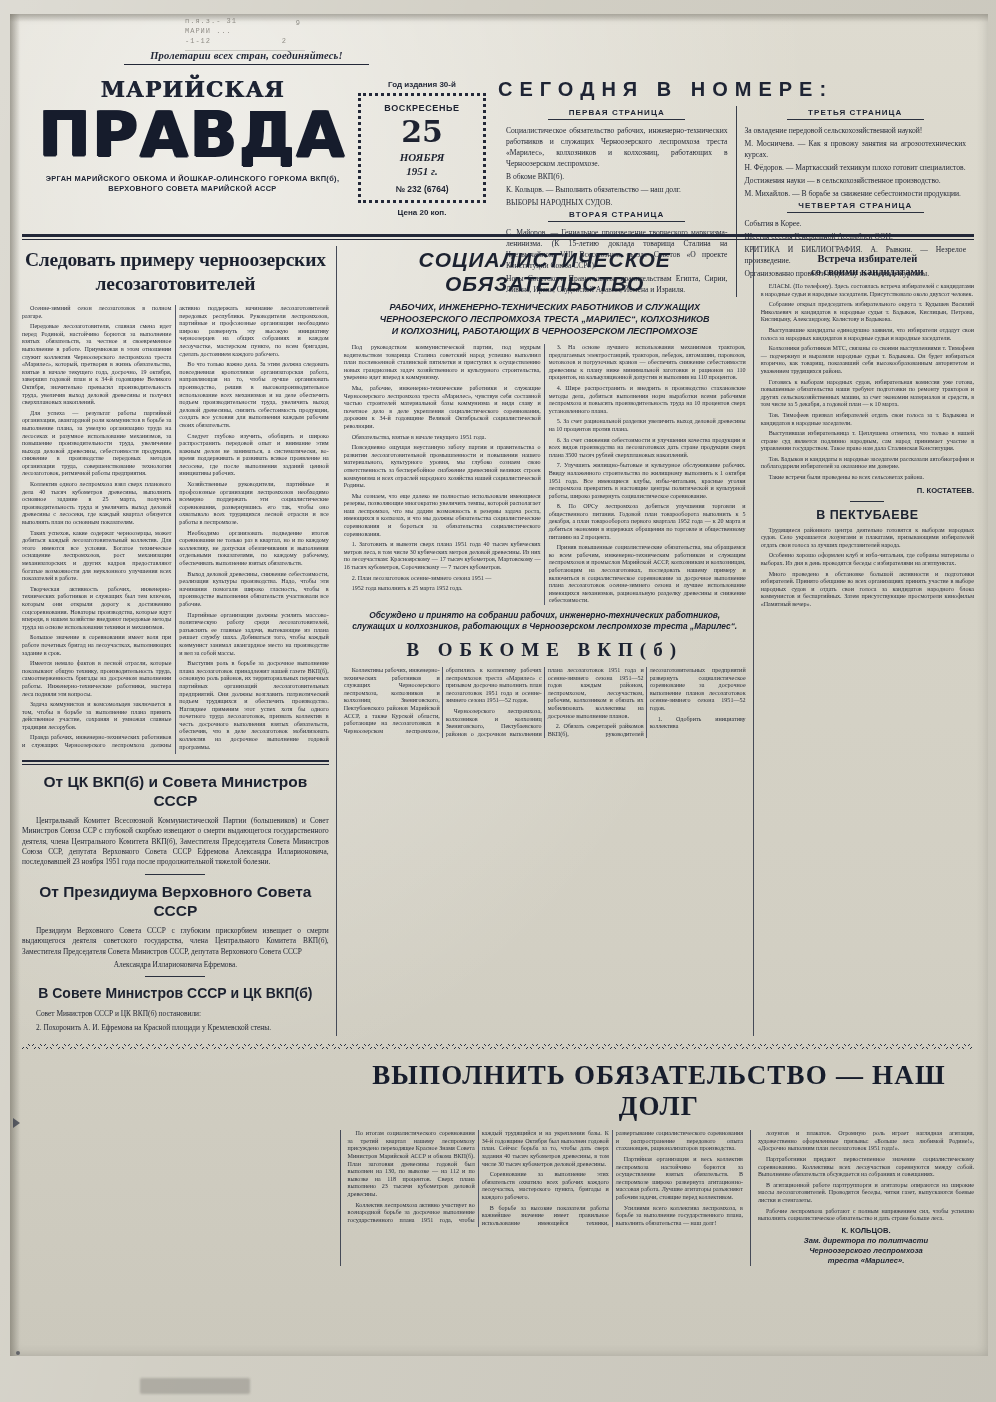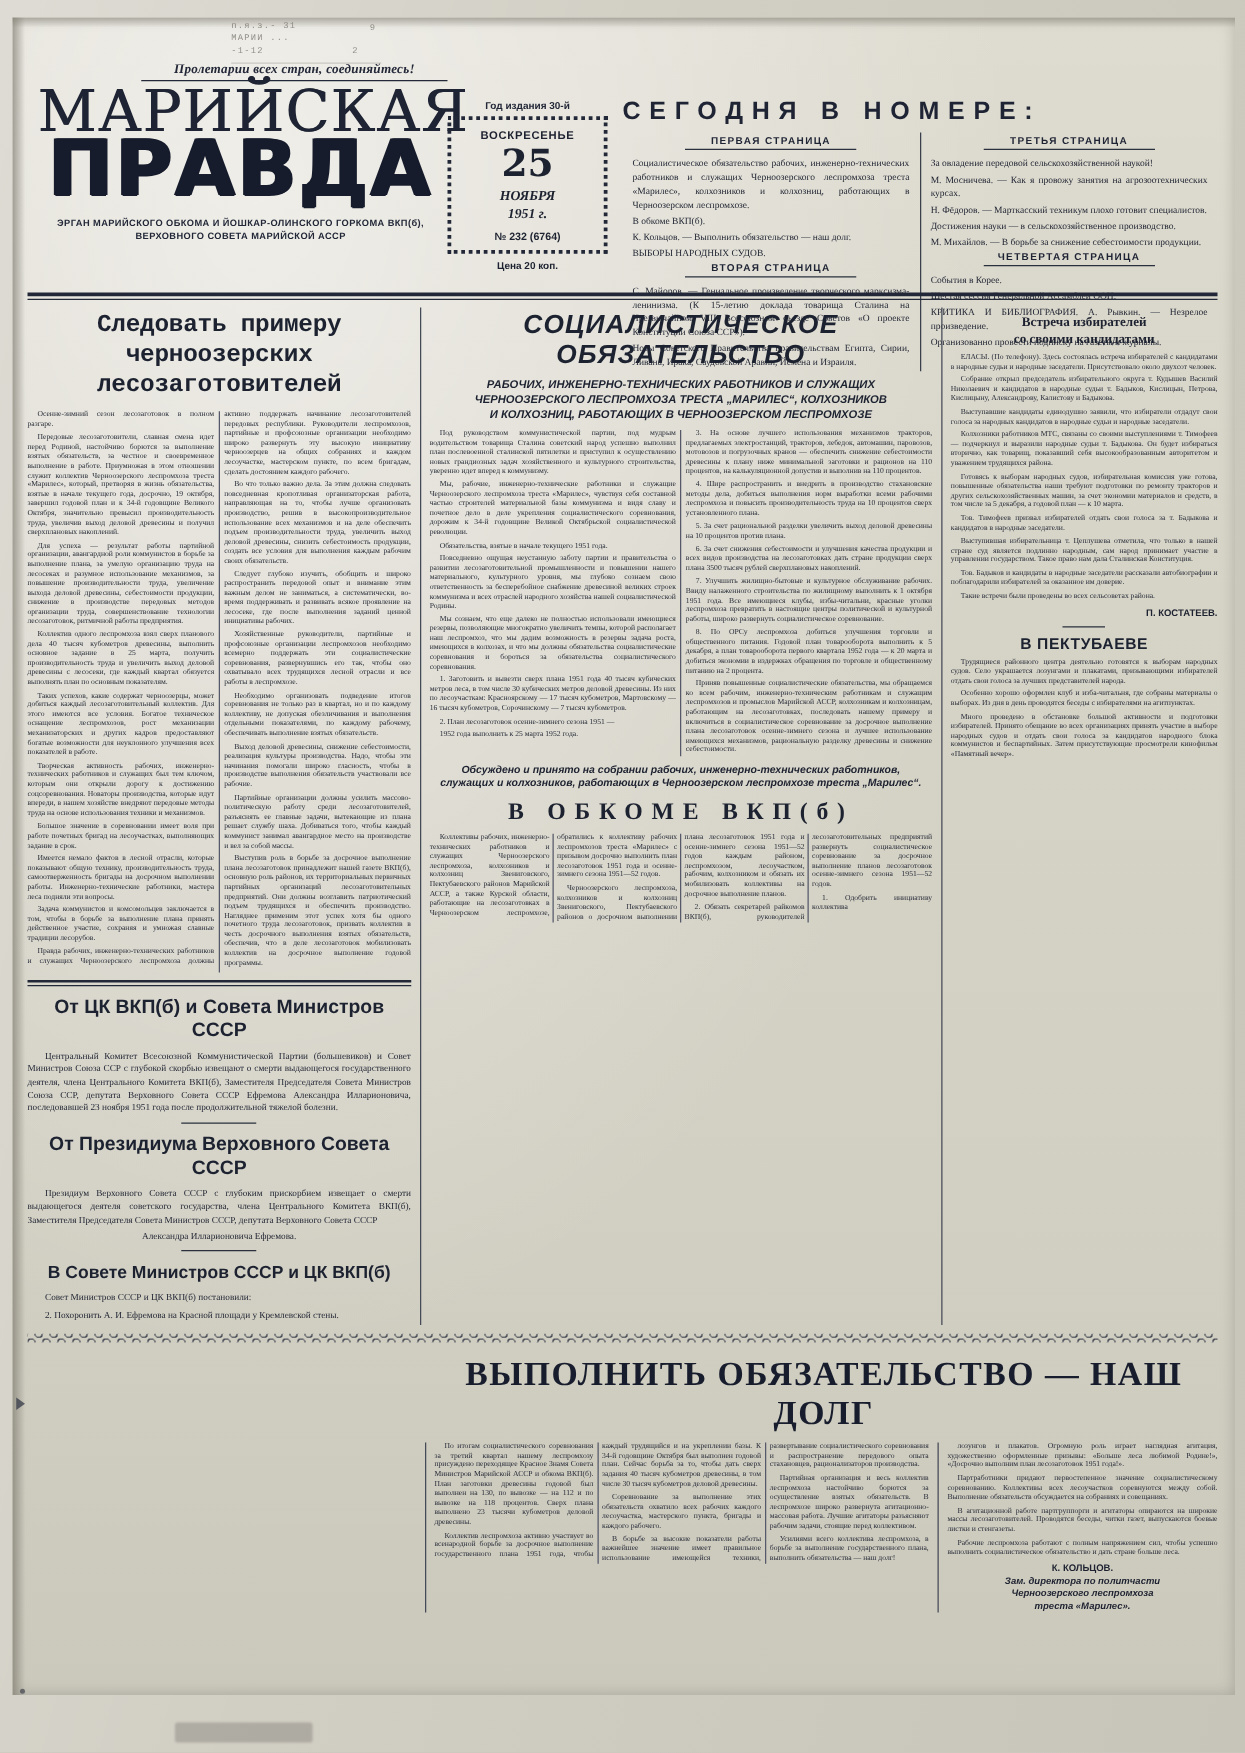--- a/index.html
+++ b/index.html
@@ -31,29 +31,29 @@
     font-family:"Liberation Mono",monospace;font-size:7px;line-height:10px;
     color:#6d6a63;opacity:.72;letter-spacing:1px;
     border-bottom:1px solid rgba(90,88,80,.35);
   }
   .stamp div{white-space:nowrap;}
   .stamp .sn{position:absolute;right:4px;top:2px;}
   .stamp .sn2{position:absolute;right:18px;top:20px;}
   
   .masthead{position:absolute;left:12px;top:30px;right:14px;height:186px;}
   .slogan{
-    position:absolute;left:91px;top:6px;width:245px;
+    position:absolute;left:102px;top:6px;width:245px;
     text-align:center;font-style:italic;font-weight:bold;
     font-size:10.5px;letter-spacing:.2px;color:#232838;
     border-bottom:1.6px solid #232838;padding-bottom:3px;
   }
   .logo-wrap{position:absolute;left:8px;top:26px;width:325px;text-align:center;}
   .logo1{
-    font-family:"DejaVu Serif",serif;font-weight:normal;
-    font-size:46px;letter-spacing:1px;color:#1e2434;line-height:38px;
+    font-family:"DejaVu Serif",serif;font-weight:bold;
+    font-size:22px;letter-spacing:1px;color:#1e2434;line-height:38px;
     text-shadow:.6px 0 0 #1e2434;
   }
   .logo2{
     font-family:"DejaVu Sans",sans-serif;font-weight:bold;
     font-size:62px;letter-spacing:2px;color:#161c2c;line-height:62px;
     margin-top:-4px;
     text-shadow:1.2px 0 0 #161c2c, -1.2px 0 0 #161c2c, 0 1px 0 #161c2c;
   }
   .organ{
     margin-top:8px;font-family:"Liberation Sans",sans-serif;font-weight:bold;
@@ -90,21 +90,21 @@
   .titem{font-size:7.6px;line-height:11px;text-align:justify;margin-bottom:2px;}
   .rule-thick{position:absolute;left:12px;right:14px;top:220px;height:0;border-top:3px solid #232838;}
   .rule-thin{position:absolute;left:12px;right:14px;top:225px;height:0;border-top:1px solid #232838;}
   
   .body{position:absolute;left:12px;top:232px;right:14px;bottom:6px;}
   .cols{display:flex;}
   .c-left{width:322px;padding-right:7px;border-right:1px solid #454a57;}
   .c-mid{width:422px;padding:0 7px;border-right:1px solid #454a57;}
   .c-right{width:224px;padding-left:7px;}
   h1.hl-left{
-    font-family:Liberation Mono, monospace;font-weight:bold;
+    font-family:Liberation Serif, serif;font-weight:bold;
     font-size:19.5px;line-height:24px;text-align:center;
     margin:2px 0 9px;color:#1c2230;letter-spacing:-.2px;
   }
   h1.hl-mid{
     font-family:"Liberation Sans",sans-serif;font-weight:bold;font-style:italic;
     font-size:21px;line-height:24px;text-align:center;letter-spacing:1px;
     margin:2px 0 5px;color:#1c2230;
   }
   .sub-mid{
     font-family:"Liberation Sans",sans-serif;font-weight:bold;font-style:italic;

